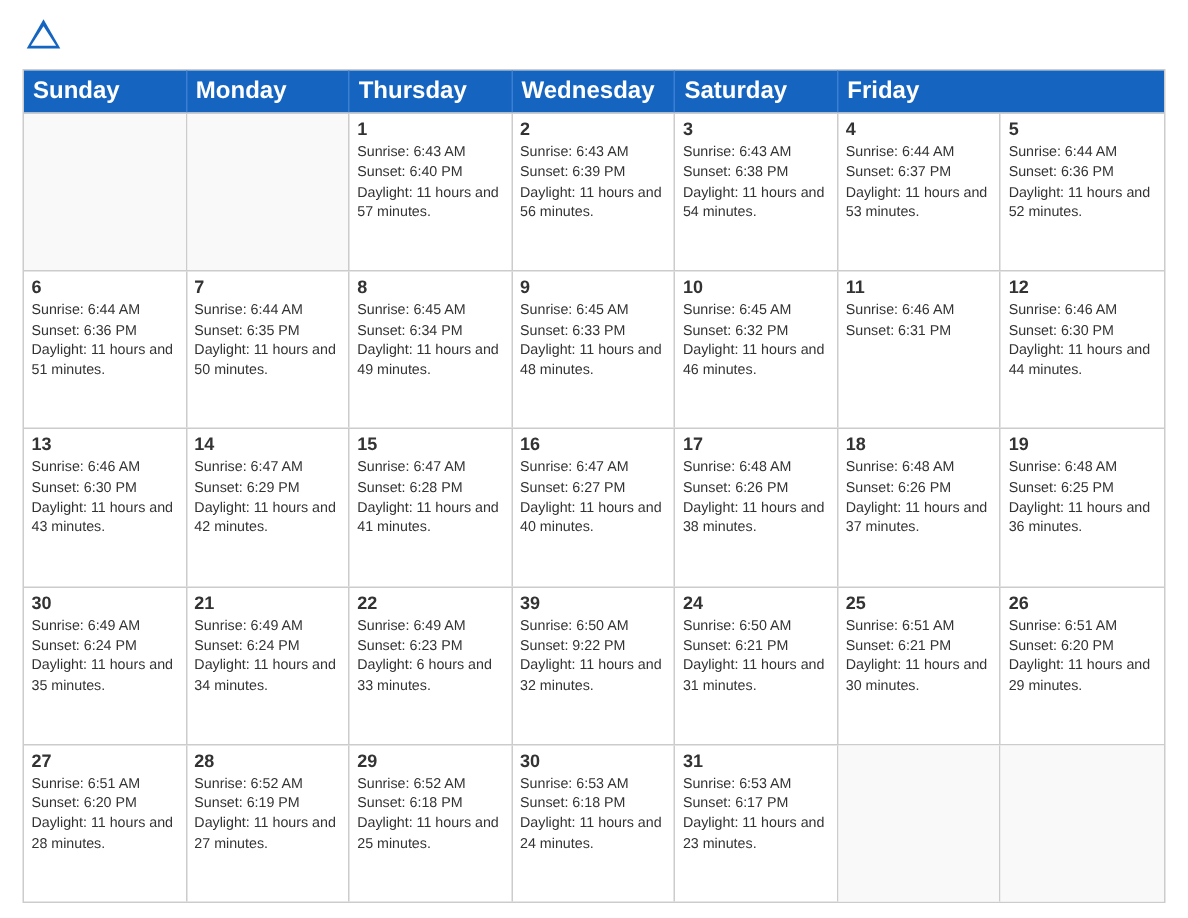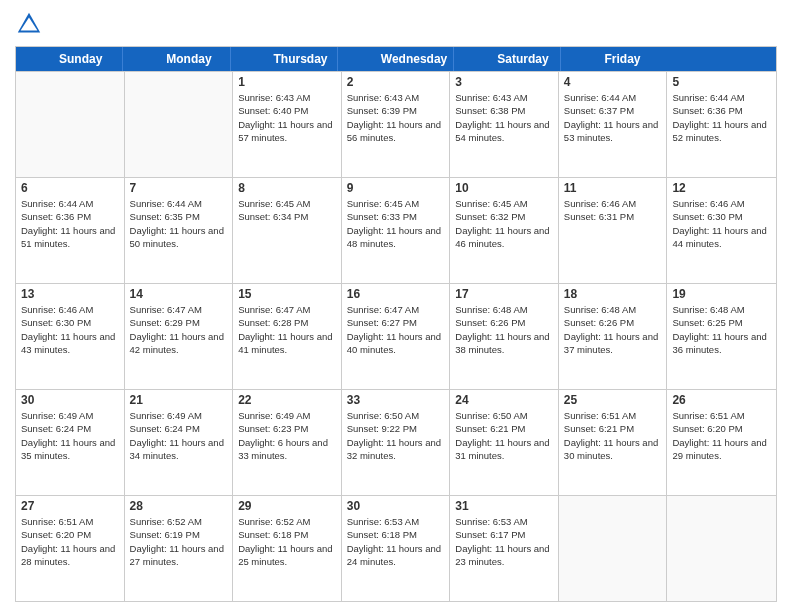--- a/index.html
+++ b/index.html
@@ -55,26 +55,25 @@
       flex-direction: column;
       border: 1px solid #ccc;
     }
     .cal-header {
       display: grid;
       grid-template-columns: repeat(7, 1fr);
       background: #1565c0;
     }
     .cal-header-cell {
       color: #fff;
-      font-size: 12px;
+      font-size: 16px;
       font-weight: bold;
       padding: 5px 6px;
       text-align: left;
       border-right: 1px solid #3a7fd4;
-      margin-left: 37px;
     }
     .cal-header-cell:last-child {
       border-right: none;
     }
     .cal-body {
       flex: 1;
       display: flex;
       flex-direction: column;
     }
     .cal-row {
@@ -183,20 +182,21 @@
           <div class="cal-cell">
             <span class="day-num">7</span>
             <div class="cell-line">Sunrise: 6:44 AM</div>
             <div class="cell-line">Sunset: 6:35 PM</div>
             <div class="cell-line">Daylight: 11 hours and 50 minutes.</div>
           </div>
           <div class="cal-cell">
             <span class="day-num">8</span>
             <div class="cell-line">Sunrise: 6:45 AM</div>
             <div class="cell-line">Sunset: 6:34 PM</div>
+            <div class="cell-line">Daylight: 11 hours and 49 minutes.</div>
           </div>
           <div class="cal-cell">
             <span class="day-num">9</span>
             <div class="cell-line">Sunrise: 6:45 AM</div>
             <div class="cell-line">Sunset: 6:33 PM</div>
             <div class="cell-line">Daylight: 11 hours and 48 minutes.</div>
           </div>
           <div class="cal-cell">
             <span class="day-num">10</span>
             <div class="cell-line">Sunrise: 6:45 AM</div>
@@ -272,21 +272,21 @@
             <div class="cell-line">Sunset: 6:24 PM</div>
             <div class="cell-line">Daylight: 11 hours and 34 minutes.</div>
           </div>
           <div class="cal-cell">
             <span class="day-num">22</span>
             <div class="cell-line">Sunrise: 6:49 AM</div>
             <div class="cell-line">Sunset: 6:23 PM</div>
             <div class="cell-line">Daylight: 6 hours and 33 minutes.</div>
           </div>
           <div class="cal-cell">
-            <span class="day-num">33</span>
+            <span class="day-num">39</span>
             <div class="cell-line">Sunrise: 6:50 AM</div>
             <div class="cell-line">Sunset: 9:22 PM</div>
             <div class="cell-line">Daylight: 11 hours and 32 minutes.</div>
           </div>
           <div class="cal-cell">
             <span class="day-num">24</span>
             <div class="cell-line">Sunrise: 6:50 AM</div>
             <div class="cell-line">Sunset: 6:21 PM</div>
             <div class="cell-line">Daylight: 11 hours and 31 minutes.</div>
           </div>

